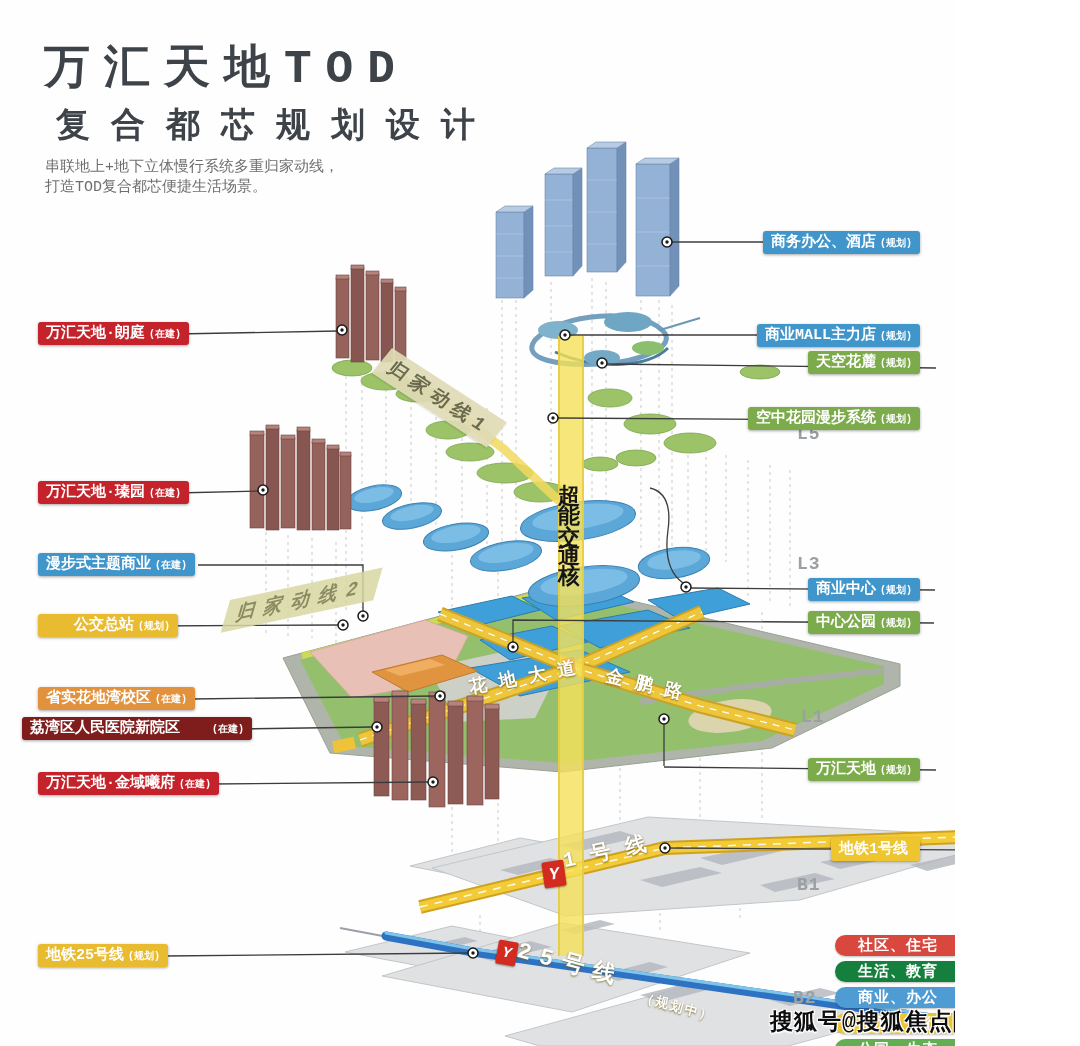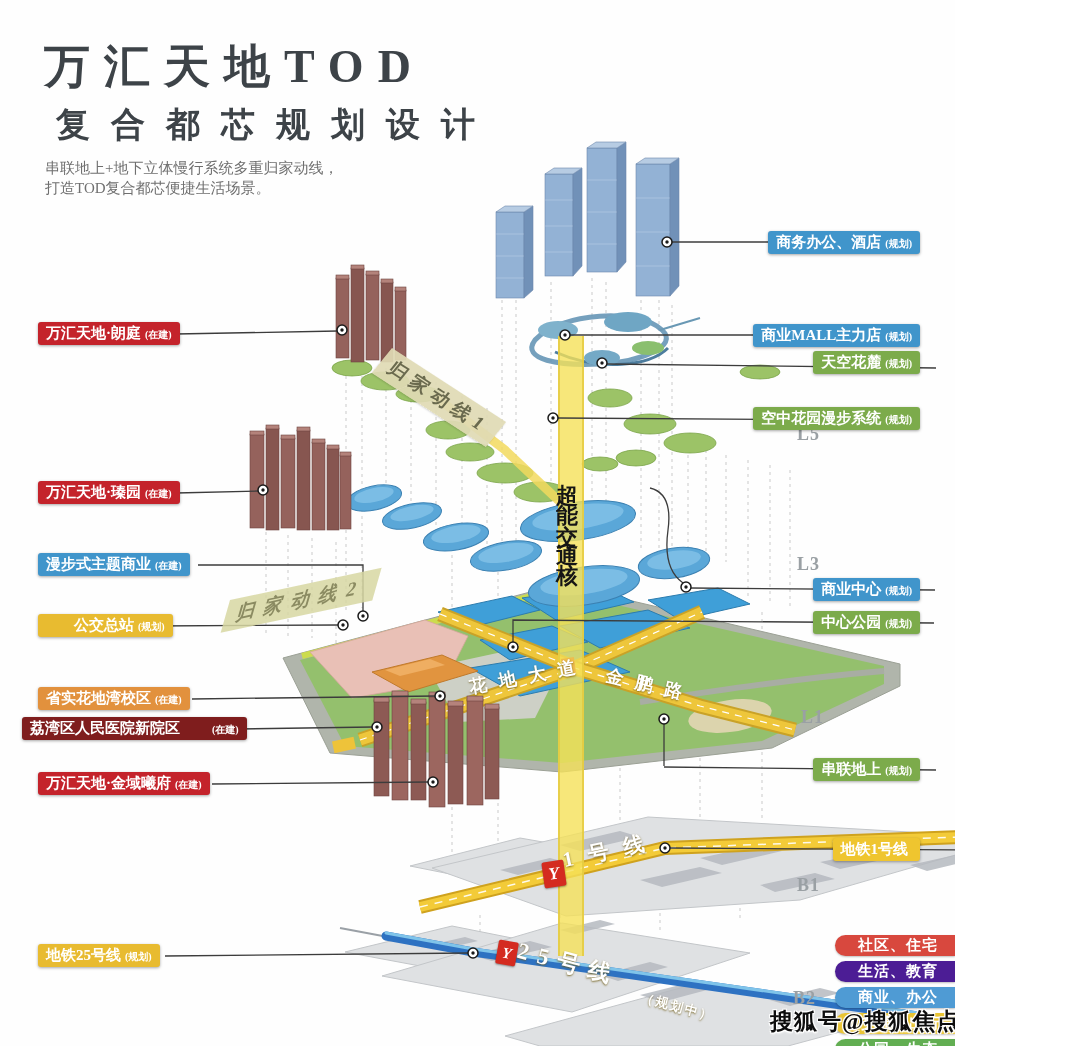--- a/index.html
+++ b/index.html
@@ -1,17 +1,17 @@
 <!DOCTYPE html>
 <html><head>
 <meta charset="utf-8">
 <style>
   html,body{margin:0;padding:0;background:#fff;}
   .stage{position:relative;width:955px;height:1046px;background:#fefefe;overflow:hidden;
-         font-family:Liberation Serif, serif;}
+         font-family:Liberation Mono, monospace;}
   
   .title{position:absolute;left:44px;top:36px;font-size:46px;font-weight:bold;color:#3d4348;
          letter-spacing:14px;white-space:nowrap;}
   .subtitle{position:absolute;left:44px;top:102px;font-size:34px;font-weight:bold;color:#3d4348;
          letter-spacing:21px;white-space:nowrap;margin-left:12px;}
   .desc{position:absolute;left:45px;top:158px;font-size:15px;color:#6f6f6f;line-height:20px;}
   
   .badge{position:absolute;display:inline-flex;align-items:baseline;gap:4px;color:#fff;
          font-weight:bold;font-size:15px;padding:4px 8px;border-radius:3px;white-space:nowrap;
          box-shadow:0 1px 3px rgba(0,0,0,.35);z-index:6;line-height:1;}
@@ -410,21 +410,21 @@
   </div>
   <div class="badge right" style="right: 35px; top: 578px; background-color: rgb(64, 149, 203);">
     <span>商业中心</span>
     <span class="tag">(规划)</span>
   </div>
   <div class="badge right" style="right: 35px; top: 611px; background-color: rgb(124, 171, 75);">
     <span>中心公园</span>
     <span class="tag">(规划)</span>
   </div>
   <div class="badge right" style="right: 35px; top: 758px; background-color: rgb(124, 171, 75);">
-    <span>串联地上</span>
+    <span>万汇天地</span>
     <span class="tag">(规划)</span>
   </div>
   <div class="badge right" style="right: 35px; top: 838px; background-color: rgb(239, 197, 47);">
     <span>地铁1号线</span>
     <span class="tag"></span>
   </div>
 
   <div class="lvl" style="left:797px;top:424px">L5</div>
   <div class="lvl" style="left:797px;top:554px">L3</div>
   <div class="lvl" style="left:801px;top:707px">L1</div>
@@ -437,20 +437,20 @@
   <div class="road-label" style="left:468px;top:664px;font-size:18px;letter-spacing:12px;transform:rotate(-11deg)">花地大道</div>
   <div class="road-label" style="left:605px;top:673px;font-size:18px;letter-spacing:12px;transform:rotate(13deg)">金鹏路</div>
   <div class="road-label" style="left:562px;top:836px;font-size:21px;letter-spacing:15px;transform:rotate(-12deg)">1号线</div>
   <div class="road-label" style="left:516px;top:948px;font-size:23px;letter-spacing:9px;transform:rotate(15deg)">25号线</div>
   <div class="road-label" style="left:640px;top:998px;font-size:13px;letter-spacing:2px;transform:rotate(15deg)">（规划中）</div>
   <div class="metro-logo" style="left:543px;top:861px;width:22px;height:26px;font-size:17px;transform:rotate(-8deg)">Y</div>
   <div class="metro-logo" style="left:497px;top:941px;width:20px;height:24px;font-size:15px;transform:rotate(10deg)">Y</div>
 
   <div class="legend">
     <div class="legend-row" style="background-color: rgb(216, 72, 62);">社区、住宅</div>
-    <div class="legend-row" style="background-color: #4c1d95;">生活、教育</div>
+    <div class="legend-row" style="background-color: #15803d;">生活、教育</div>
     <div class="legend-row" style="background-color: rgb(79, 155, 212);">商业、办公</div>
     <div class="legend-row" style="background-color: rgb(233, 196, 52); padding-left: 20px;">交通、出行</div>
     <div class="legend-row" style="background-color: rgb(98, 174, 82);">公园、生态</div>
   </div>
 
   <div class="watermark">搜狐号@搜狐焦点防城港站</div>
 </div>
 
 </body></html>

